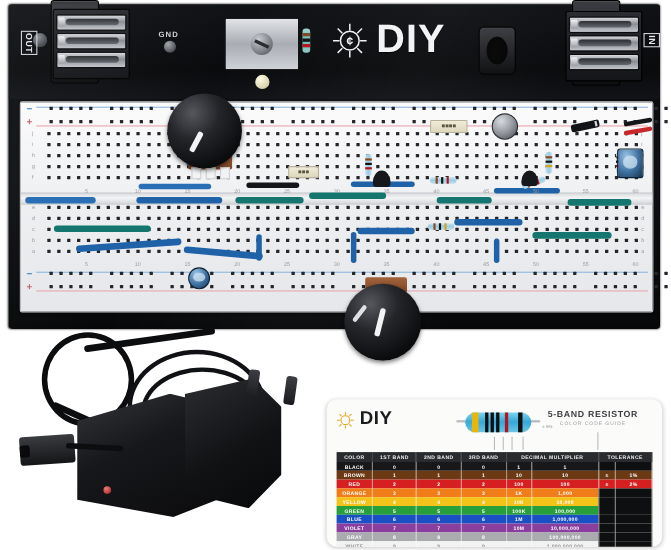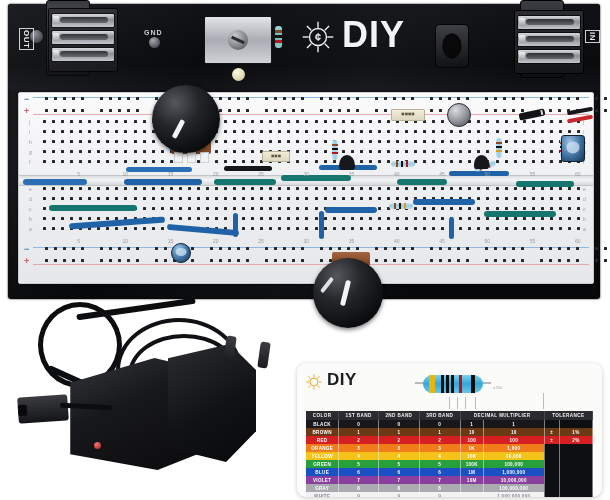--- a/index.html
+++ b/index.html
@@ -1218,20 +1218,24 @@
       <line x1="1" y1="20" x2="8" y2="20"></line>
         <line x1="32" y1="20" x2="39" y2="20"></line>
       <line x1="6" y1="6" x2="11" y2="11"></line>
         <line x1="29" y1="29" x2="34" y2="34"></line>
       <line x1="34" y1="6" x2="29" y2="11"></line>
         <line x1="11" y1="29" x2="6" y2="34"></line>
     </g>
   </svg>
   <div class="card-diy">DIY</div>
 
+  <div class="card-title">
+    <div class="t1">5-BAND RESISTOR</div>
+    <div class="t2">COLOR CODE GUIDE</div>
+  </div>
 
   <div class="card-res">
     <div class="lead" style="left:0;"></div>
     <div class="lead" style="right:0;"></div>
     <div class="bodyr"></div>
     <div id="card-bands">
         <i style="position: absolute; top: 2px; height: 18px; left: 14px; width: 6px; background: rgb(232, 182, 13);"></i>
         <i style="position: absolute; top: 2px; height: 18px; left: 26px; width: 3px; background: rgb(16, 16, 15);"></i>
         <i style="position: absolute; top: 2px; height: 18px; left: 31px; width: 3px; background: rgb(16, 16, 15);"></i>
         <i style="position: absolute; top: 2px; height: 18px; left: 36px; width: 3px; background: rgb(16, 16, 15);"></i>

